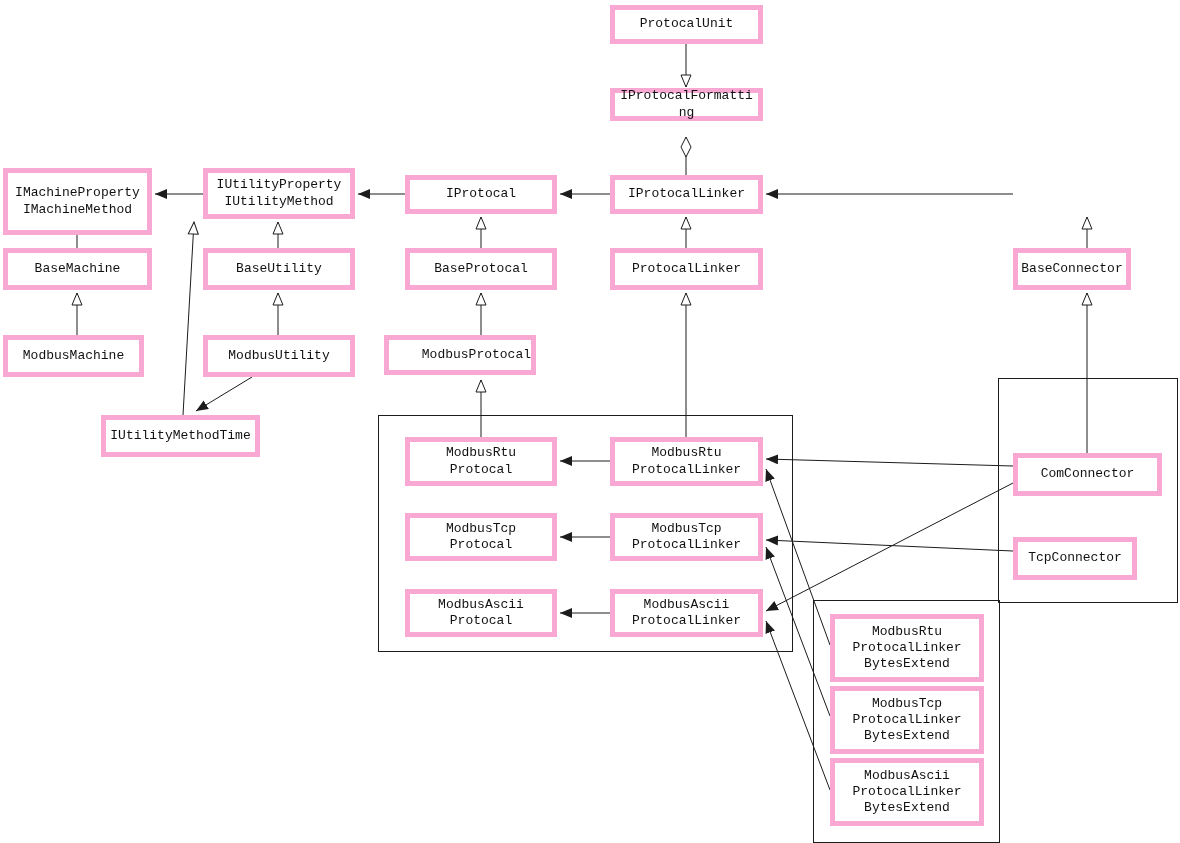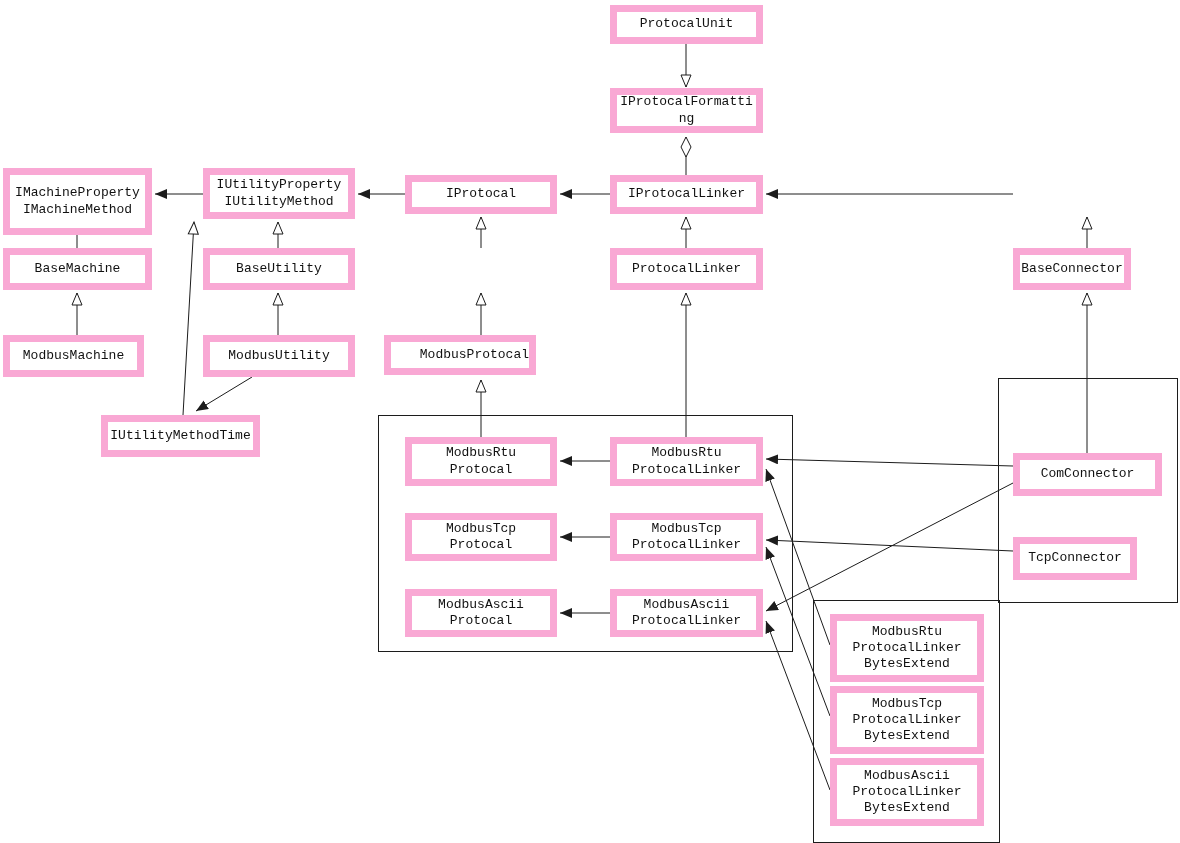--- a/index.html
+++ b/index.html
@@ -20,21 +20,21 @@
     border: 1px solid #1c1c1c;
     background: transparent;
     z-index: 0;
   }
   svg.wires {
     position: absolute; left: 0; top: 0;
     z-index: 1;
   }
   .node {
     position: absolute;
-    border: 7px solid #f9a8d4;
+    border: 5px solid #f9a8d4;
     background: #ffffff;
     display: flex;
     align-items: center;
     justify-content: center;
     z-index: 2;
   }
   .lbl {
     font-size: 13px;
     line-height: 1.25;
     color: #111111;
@@ -100,21 +100,21 @@
       <line x1="830" y1="645" x2="766" y2="469" marker-end="url(#arrFilled)"></line>
       <line x1="830" y1="716" x2="766" y2="547" marker-end="url(#arrFilled)"></line>
       <line x1="830" y1="790" x2="766" y2="621" marker-end="url(#arrFilled)"></line>
     </g>
   </svg>
 
   <div class="node" style="left:610px; top:5px; width:153px; height:39px;">
     <span class="lbl">ProtocalUnit</span>
   </div>
 
-  <div class="node" style="left:610px; top:88px; width:153px; height:45px;">
+  <div class="node" style="left:610px; top:88px; width:153px; height:33px;">
     <span class="lbl wrap17">IProtocalFormatting</span>
   </div>
 
   <div class="node" style="left:610px; top:175px; width:153px; height:39px;">
     <span class="lbl">IProtocalLinker</span>
   </div>
 
   <div class="node" style="left:405px; top:175px; width:152px; height:39px;">
     <span class="lbl">IProtocal</span>
   </div>
@@ -142,20 +142,23 @@
   </div>
 
   <div class="node" style="left:203px; top:335px; width:152px; height:42px;">
     <span class="lbl">ModbusUtility</span>
   </div>
 
   <div class="node" style="left:101px; top:415px; width:159px; height:42px;">
     <span class="lbl">IUtilityMethodTime</span>
   </div>
 
+  <div class="node" style="left:405px; top:248px; width:152px; height:42px;">
+    <span class="lbl">BaseProtocal</span>
+  </div>
 
   <div class="node" style="left:384px; top:335px; width:152px; height:40px;justify-content:flex-end;">
     <span class="lbl">ModbusProtocal</span>
   </div>
 
   <div class="node" style="left:610px; top:248px; width:153px; height:42px;">
     <span class="lbl">ProtocalLinker</span>
   </div>
 
 

